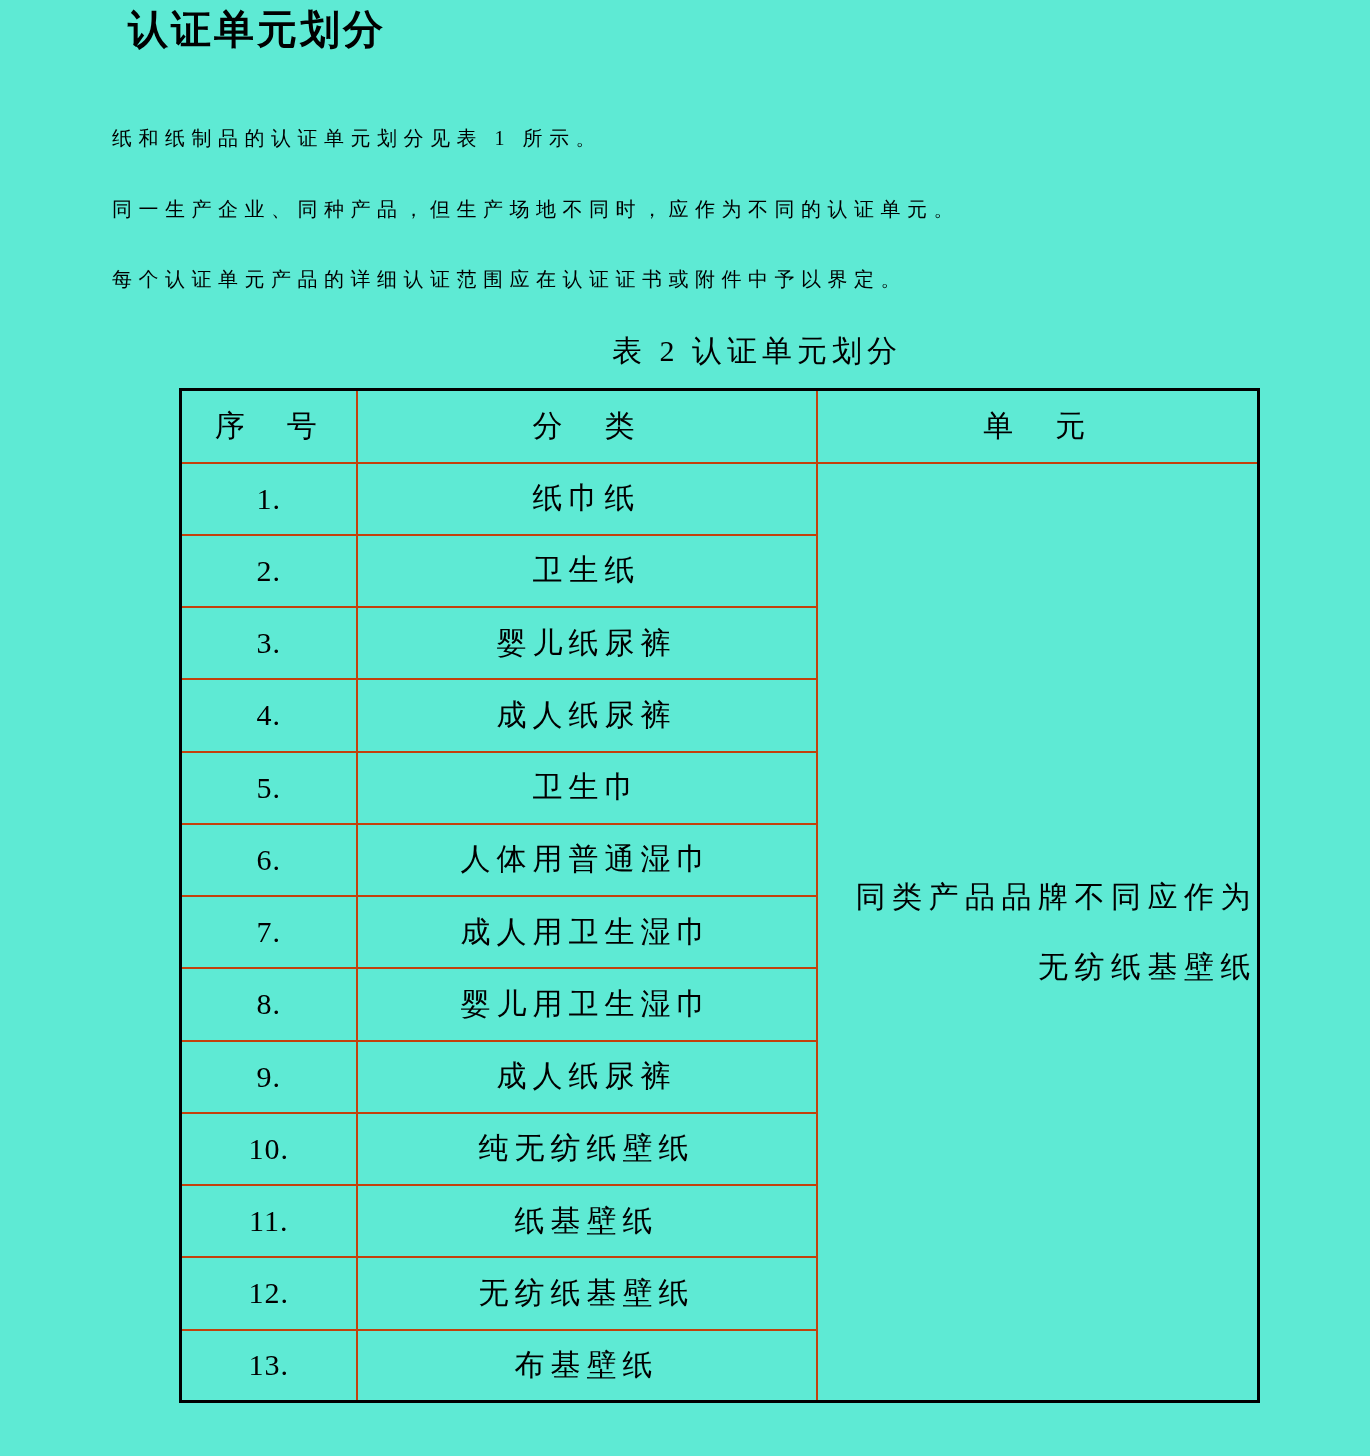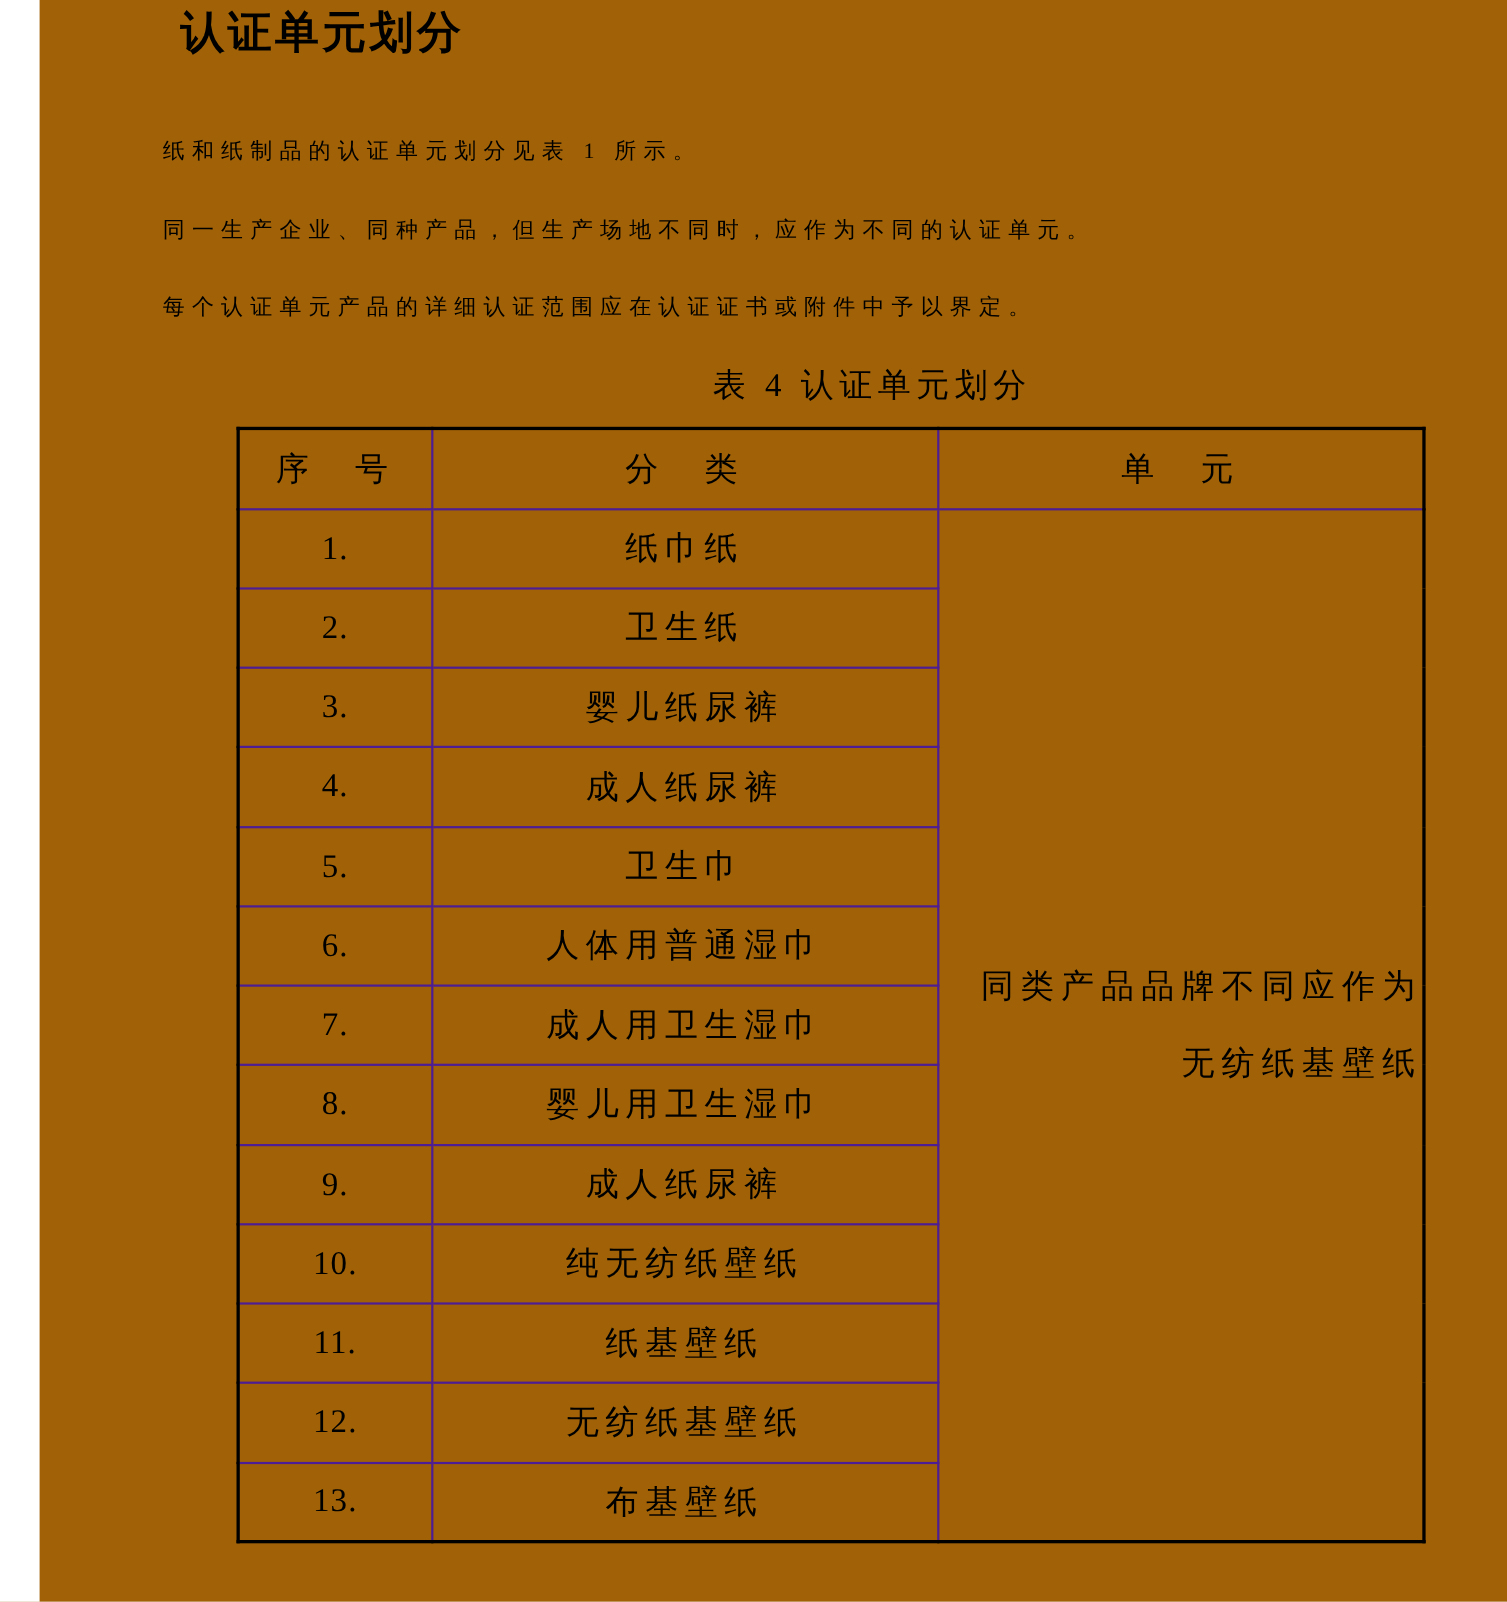--- a/index.html
+++ b/index.html
@@ -11,22 +11,21 @@
     width: 1370px;
     height: 1456px;
     position: relative;
     font-family: "Liberation Serif", "DejaVu Serif", serif;
     color: #000000;
     overflow: hidden;
   }
   .page {
     position: absolute;
     inset: 0;
-    background: #a16207;
-    margin-left: 36px;
+    background: #5eead4;
   }
   .doc-title {
     position: absolute;
     left: 128px;
     top: 4px;
     margin: 0;
     font-size: 40px;
     font-weight: bold;
     letter-spacing: 3px;
     line-height: 52px;
@@ -60,21 +59,21 @@
     position: absolute;
     left: 179px;
     top: 388px;
     width: 1078px;
     border-collapse: collapse;
     table-layout: fixed;
     border: 3px solid #000000;
   }
   table.unit-table th,
   table.unit-table td {
-    border: 2px solid #4c1d95;
+    border: 2px solid #c2410c;
     padding: 0;
     vertical-align: middle;
   }
   tr.header-row { height: 73px; }
   tr.data-row { height: 72.25px; }
   th.col-header {
     font-weight: normal;
     font-size: 30px;
     letter-spacing: 6px;
     text-align: center;
@@ -104,21 +103,21 @@
 <body>
 
 <div class="page">
 
   <h1 class="doc-title">认证单元划分</h1>
 
   <p class="para para-1">纸和纸制品的认证单元划分见表 1 所示。</p>
   <p class="para para-2">同一生产企业、同种产品，但生产场地不同时，应作为不同的认证单元。</p>
   <p class="para para-3">每个认证单元产品的详细认证范围应在认证证书或附件中予以界定。</p>
 
-  <p class="table-caption">表 4  认证单元划分</p>
+  <p class="table-caption">表 2  认证单元划分</p>
 
   <table class="unit-table">
     <colgroup>
       <col style="width:176px">
       <col style="width:460px">
       <col style="width:442px">
     </colgroup>
     <tbody>
       <tr class="header-row">
         <th class="col-header">序　号</th>

